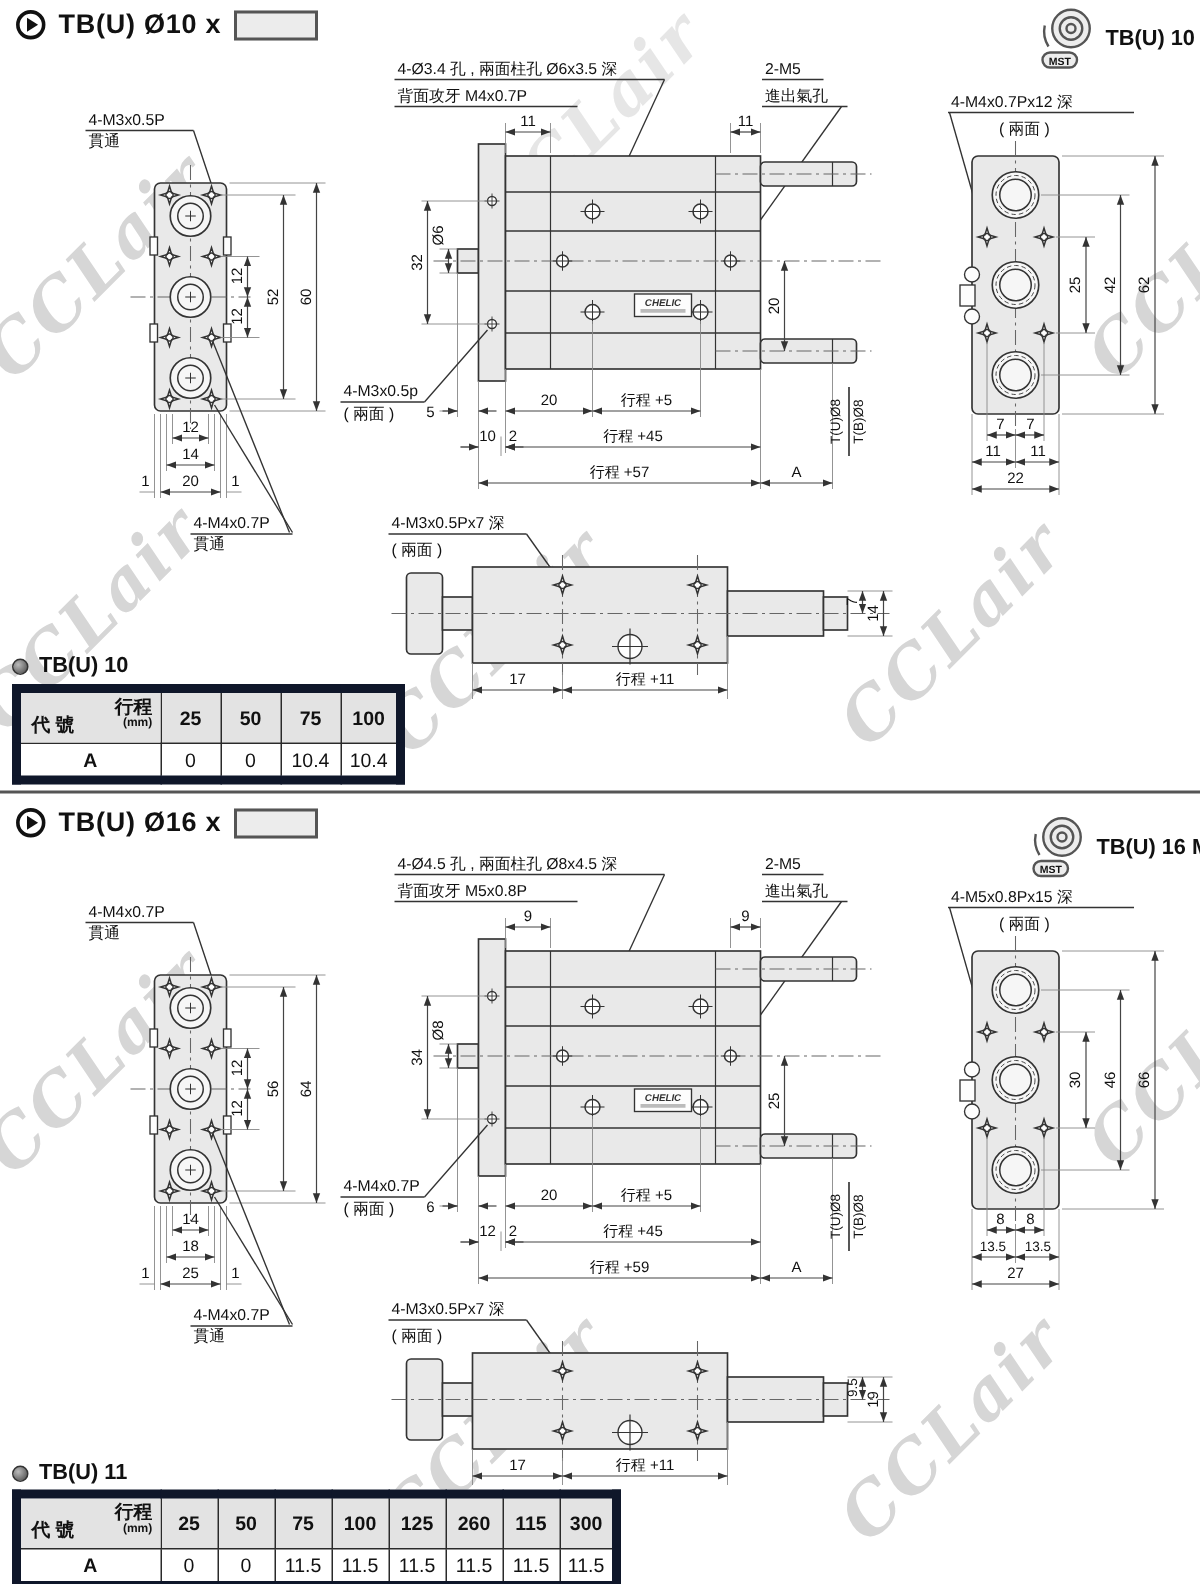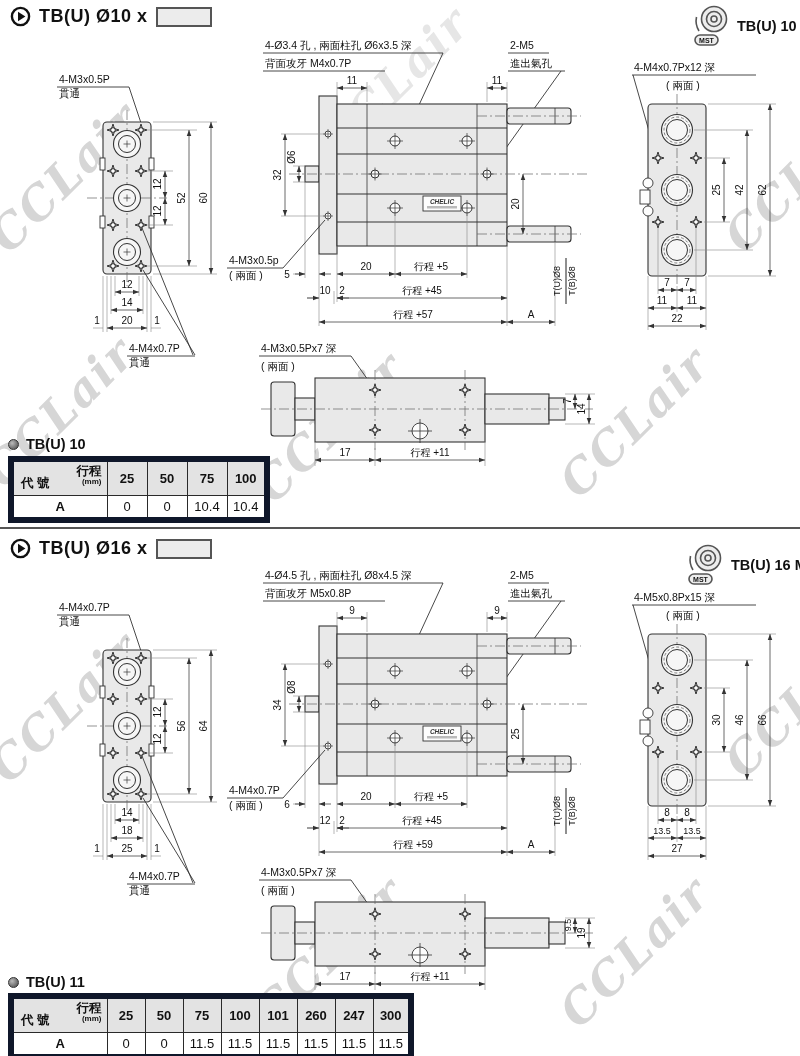--- a/index.html
+++ b/index.html
@@ -709,23 +709,23 @@
   <tbody>
       <tr class="hrow">
     <td class="diag">
       <span class="hs"><span>行程</span><span class="mm">(mm)</span></span>
       <span class="hc">代 號</span>
     </td>
     <td>25</td>
     <td>50</td>
     <td>75</td>
     <td>100</td>
-    <td>101</td>
+    <td>125</td>
     <td>260</td>
-    <td>247</td>
+    <td>115</td>
     <td>300</td>
   </tr>
   <tr class="drow">
     <td class="rl">A</td>
     <td>0</td>
     <td>0</td>
     <td>11.5</td>
     <td>11.5</td>
     <td>11.5</td>
     <td>11.5</td>

